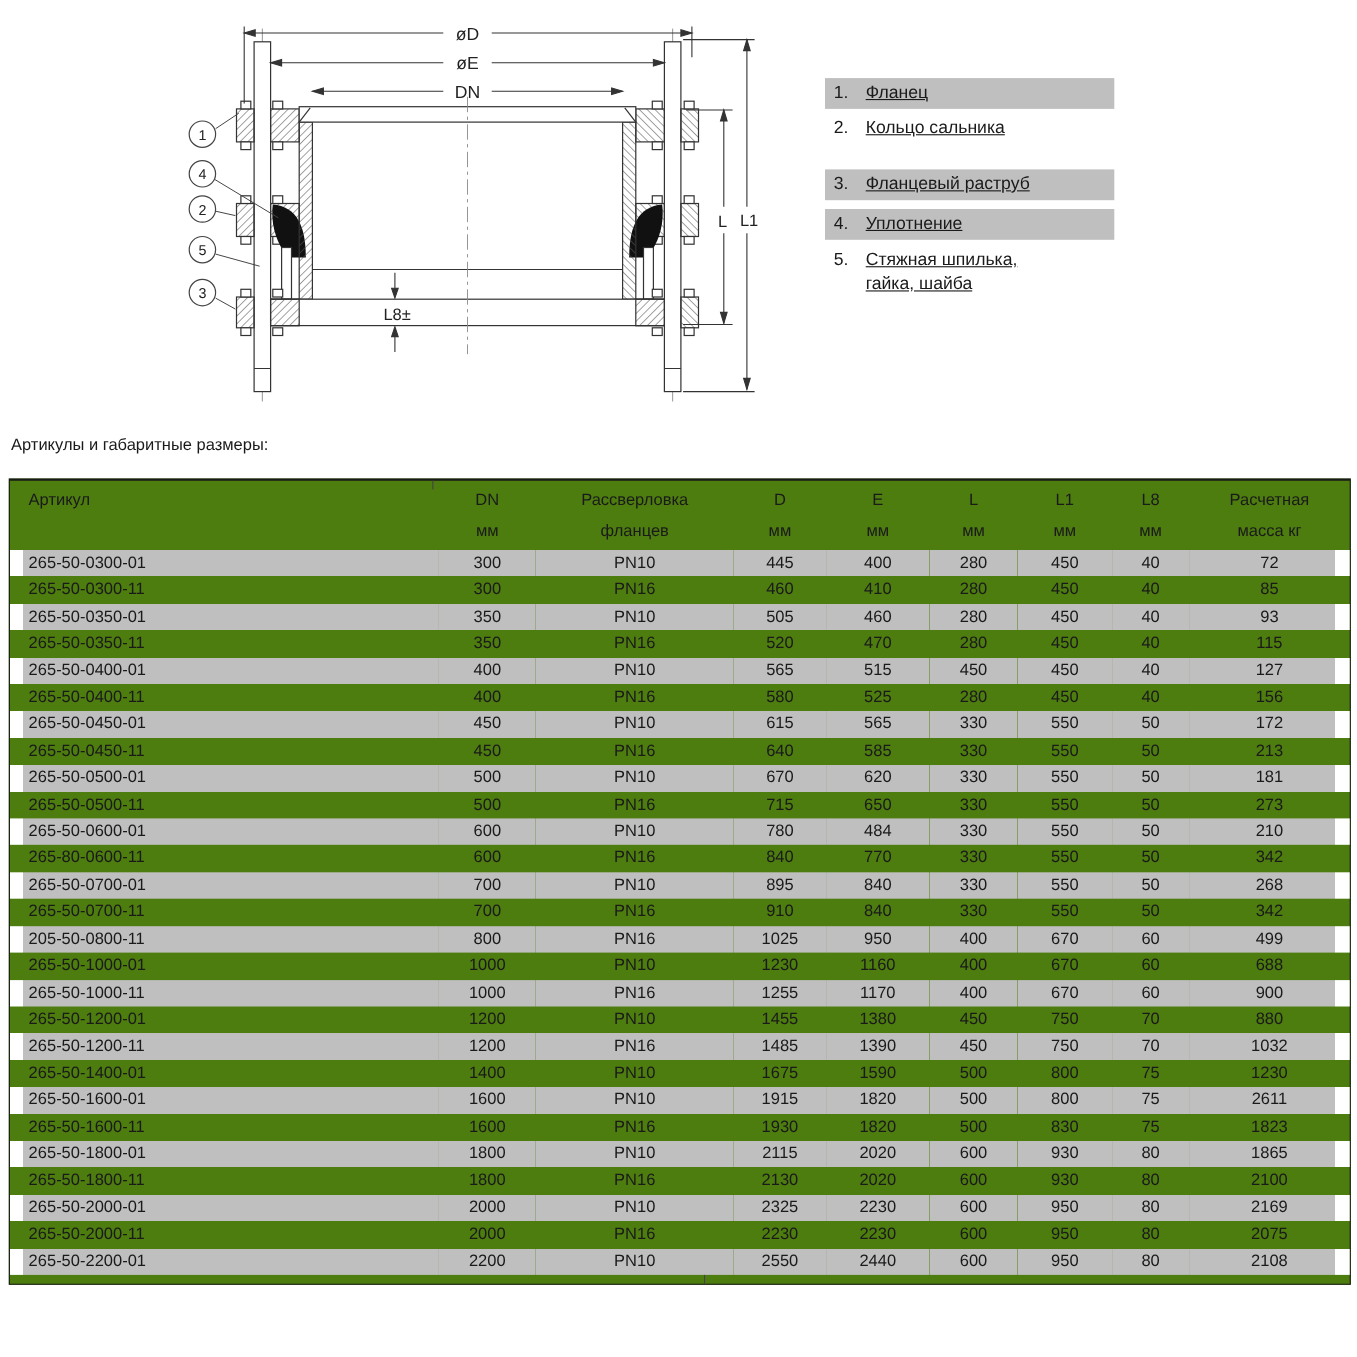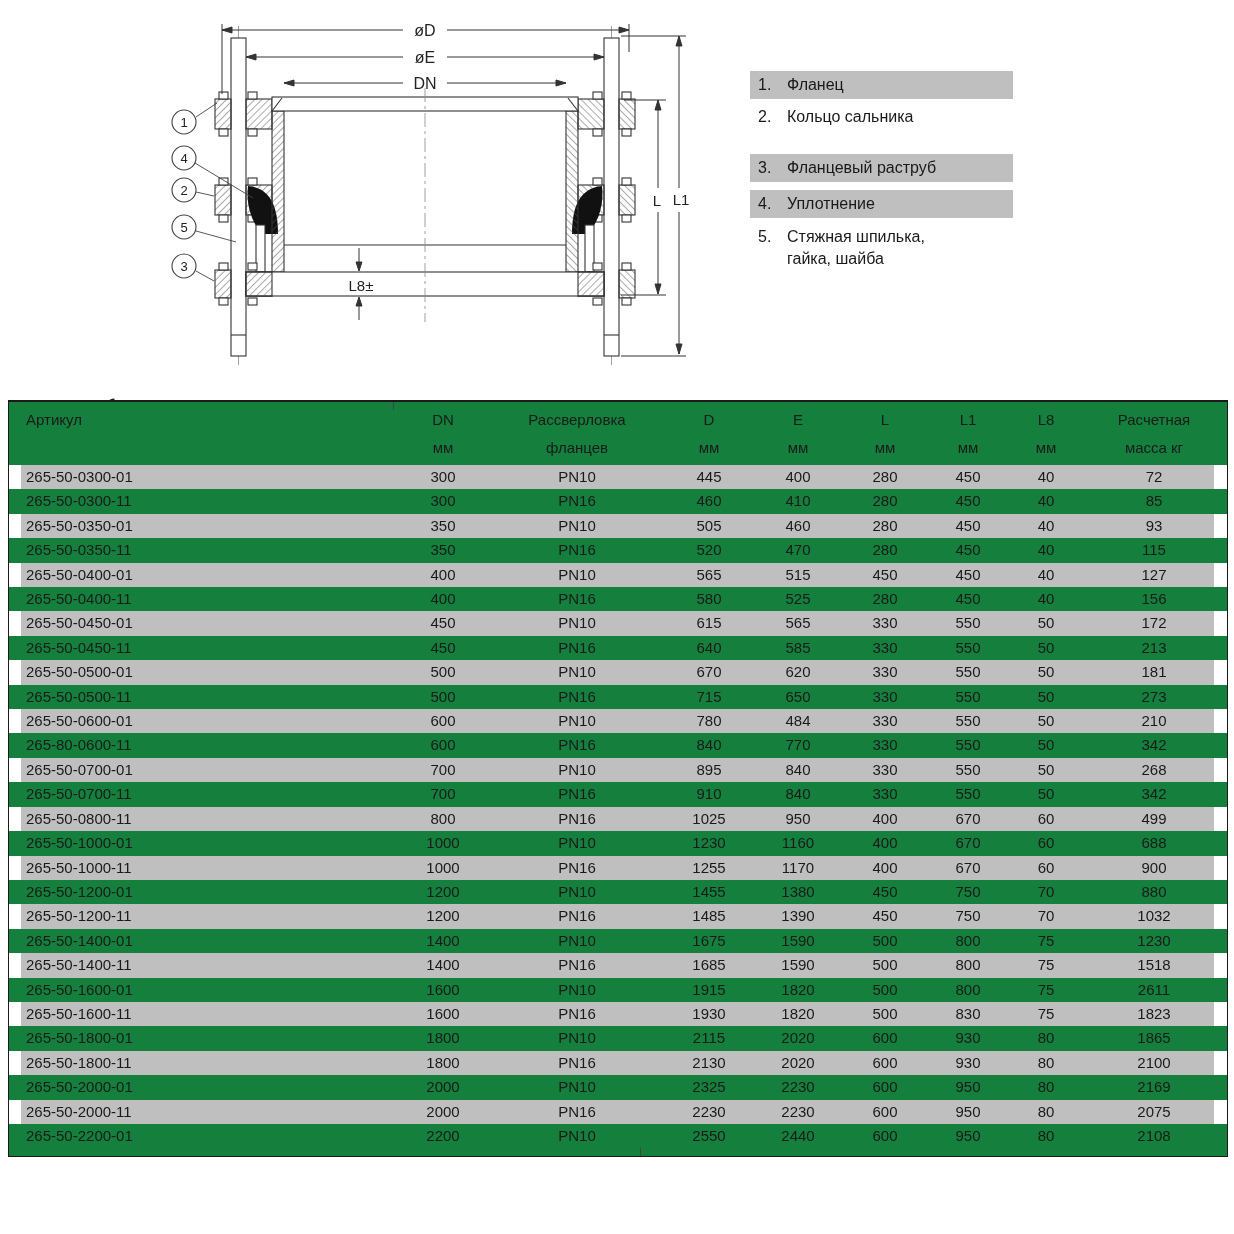--- a/index.html
+++ b/index.html
@@ -10,27 +10,27 @@
   .diagram text{font-family:"Liberation Sans",sans-serif;fill:#222;}
 
   
   .legend{position:absolute;left:750px;top:71px;width:263px;font-size:16px;}
   .legend-item{display:flex;align-items:flex-start;min-height:28px;line-height:28px;margin-bottom:4px;}
   .legend-item.hl{background:#bfbfbf;}
   .legend-item.gap-lg{margin-bottom:23px;}
   .legend-item.gap-md{margin-bottom:8px;}
   .legend-item.gap-sm{margin-bottom:5px;}
   .legend-num{flex:0 0 37px;padding-left:8px;box-sizing:border-box;}
-  .legend-label{flex:1;}
+  .legend-label{flex:1;text-decoration:underline;}
   .legend-item.multiline{line-height:22px;padding-top:3px;}
   .legend-label .line{display:block;}
 
   
   .table-title{position:absolute;left:10px;top:396px;font-size:15px;text-align:center;}
-  .table-frame{position:absolute;left:8px;top:400px;width:1218px;border:1px solid #1a1a1a;border-top:2px solid #1a1a1a;padding-bottom:8px;background:#15803d;}
+  .table-frame{position:absolute;left:8px;top:435px;width:1218px;border:1px solid #1a1a1a;border-top:2px solid #1a1a1a;padding-bottom:8px;background:#4d7c0f;}
   .table-frame .tick{position:absolute;width:1px;height:8px;background:#444;}
   .tick-top{left:384px;top:0;}
   .tick-bottom{left:631px;bottom:0;}
   table{border-collapse:collapse;table-layout:fixed;width:1218px;font-size:15px;}
   th,td{font-weight:normal;text-align:center;padding:0;white-space:nowrap;overflow:hidden;}
   th{vertical-align:top;}
   th .h1{margin-top:7px;height:28px;line-height:22px;}
   th .h2{height:28px;line-height:22px;}
   td{height:24.4px;line-height:24.4px;}
   th:first-child,td:first-child{text-align:left;padding-left:17px;}
@@ -386,21 +386,21 @@
           <td>700</td>
           <td>PN16</td>
           <td>910</td>
           <td>840</td>
           <td>330</td>
           <td>550</td>
           <td>50</td>
           <td>342</td>
         </tr>
         <tr>
-          <td>265-50-0800-11</td>
+          <td>205-50-0800-11</td>
           <td>800</td>
           <td>PN16</td>
           <td>1025</td>
           <td>950</td>
           <td>400</td>
           <td>670</td>
           <td>60</td>
           <td>499</td>
         </tr>
         <tr>
@@ -452,31 +452,20 @@
           <td>1400</td>
           <td>PN10</td>
           <td>1675</td>
           <td>1590</td>
           <td>500</td>
           <td>800</td>
           <td>75</td>
           <td>1230</td>
         </tr>
         <tr>
-          <td>265-50-1400-11</td>
-          <td>1400</td>
-          <td>PN16</td>
-          <td>1685</td>
-          <td>1590</td>
-          <td>500</td>
-          <td>800</td>
-          <td>75</td>
-          <td>1518</td>
-        </tr>
-        <tr>
           <td>265-50-1600-01</td>
           <td>1600</td>
           <td>PN10</td>
           <td>1915</td>
           <td>1820</td>
           <td>500</td>
           <td>800</td>
           <td>75</td>
           <td>2611</td>
         </tr>

